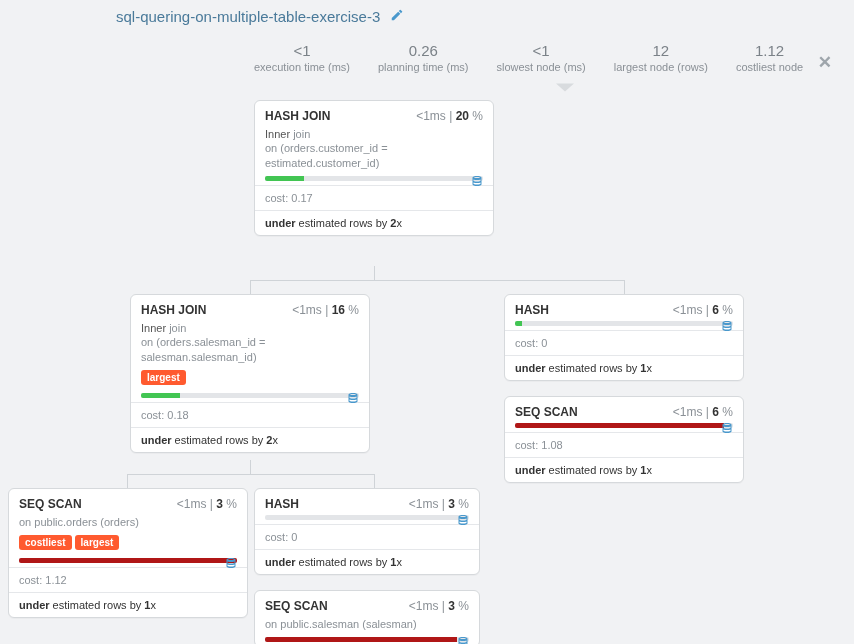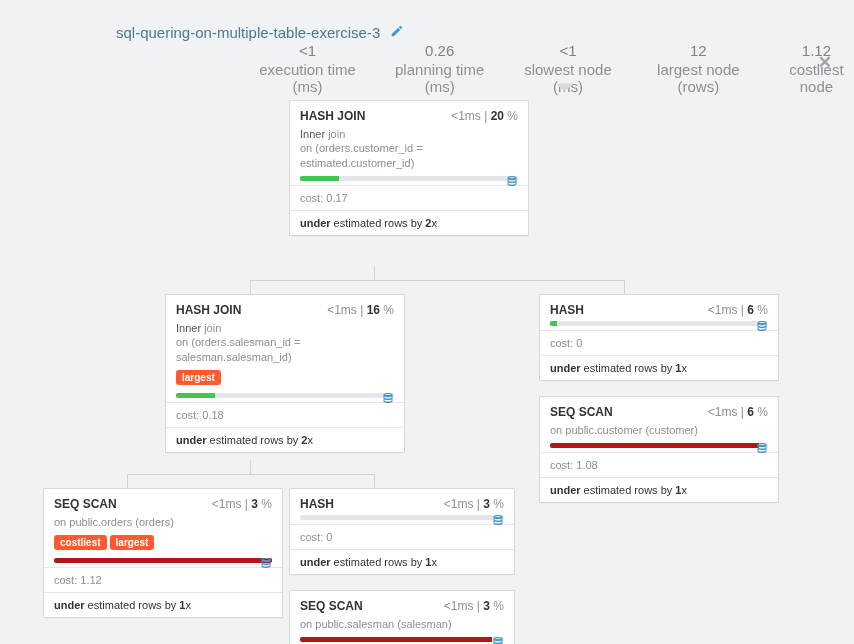--- a/index.html
+++ b/index.html
@@ -8,21 +8,21 @@
     background: #f1f2f4;
     font-size: 12px;
     color: #333;
     position: relative;
     width: 854px;
     height: 644px;
     overflow: hidden;
   }
   .title-bar {
     position: absolute;
-    top: 24px;
+    top: 8px;
     left: 116px;
     font-size: 15px;
     color: #4a7a9a;
   }
   .edit-icon {
     display: inline-block;
     margin-left: 6px;
     cursor: pointer;
   }
   .edit-icon svg { width: 14px; height: 14px; fill: #4998cc; }
@@ -30,46 +30,45 @@
     position: absolute;
     top: 42px;
     left: 254px;
     display: flex;
     gap: 28px;
     align-items: flex-start;
     color: #7b8288;
   }
   .stat { text-align: center; }
   .stat .val { font-size: 15px; color: #7b8288; }
-  .stat .lab { font-size: 15px; color: #8a9096; margin-top: 2px; }
+  .stat .lab { font-size: 11px; color: #8a9096; margin-top: 2px; }
   .close-icon {
     position: absolute;
     top: 52px;
     right: 22px;
     font-size: 17px;
     color: #9ea5ab;
     cursor: pointer;
     font-weight: bold;
   }
   .arrow-down {
     position: absolute;
     top: 82px;
     left: 556px;
     width: 18px; height: 10px;
   }
   .arrow-down svg { width: 18px; height: 10px; fill: #d8dbde; }
   .node {
     position: absolute;
     background: #fff;
     border: 1px solid #d6d9dc;
-    border-radius: 1px;
+    border-radius: 6px;
     width: 240px;
     font-size: 11px;
     box-shadow: 0 1px 1px rgba(0,0,0,0.03);
-    margin-left: 35px;
   }
   .node .head {
     display: flex;
     justify-content: space-between;
     align-items: center;
     padding: 8px 10px 4px 10px;
   }
   .node .name { font-weight: 700; font-size: 12px; color: #333; }
   .node .meta { color: #8a9096; font-size: 12px; }
   .node .meta b { font-weight: 700; color: #333; }
@@ -226,21 +225,20 @@
   <div class="cost"><span>cost: </span><span>0</span></div>
   <div class="sep"></div>
   <div class="est"><span class="under">under</span><span> estimated rows by </span><b>1</b><span>x</span></div>
 </div>
 
 <div class="node" style="left:504px; top:396px;">
   <div class="head">
     <div class="name">SEQ SCAN</div>
     <div class="meta"><span>&lt;1</span><span>ms</span><span> | </span><b>6</b><span> %</span></div>
   </div>
-  <div class="sub">on public.customer (customer)</div>
   <div class="bar-row">
     <div class="bar">
         <div class="fill" style="width:96%; background:#b01717;"></div>
       </div>
     <div class="db-icon"><svg viewBox="0 0 24 24">
           <path d="M12 2C7 2 3 3.3 3 5v14c0 1.7 4 3 9 3s9-1.3 9-3V5c0-1.7-4-3-9-3zm0 2c4.4 0 7 1 7 1s-2.6 1-7 1-7-1-7-1 2.6-1 7-1zm7 14c0 0-2.6 1-7 1s-7-1-7-1v-3.2c1.8.8 4.6 1.2 7 1.2s5.2-.4 7-1.2V18zm0-6c0 0-2.6 1-7 1s-7-1-7-1V8.8C6.8 9.6 9.6 10 12 10s5.2-.4 7-1.2V12z"></path>
         </svg></div>
   </div>
   <div class="sep"></div>
   <div class="cost"><span>cost: </span><span>1.08</span></div>

